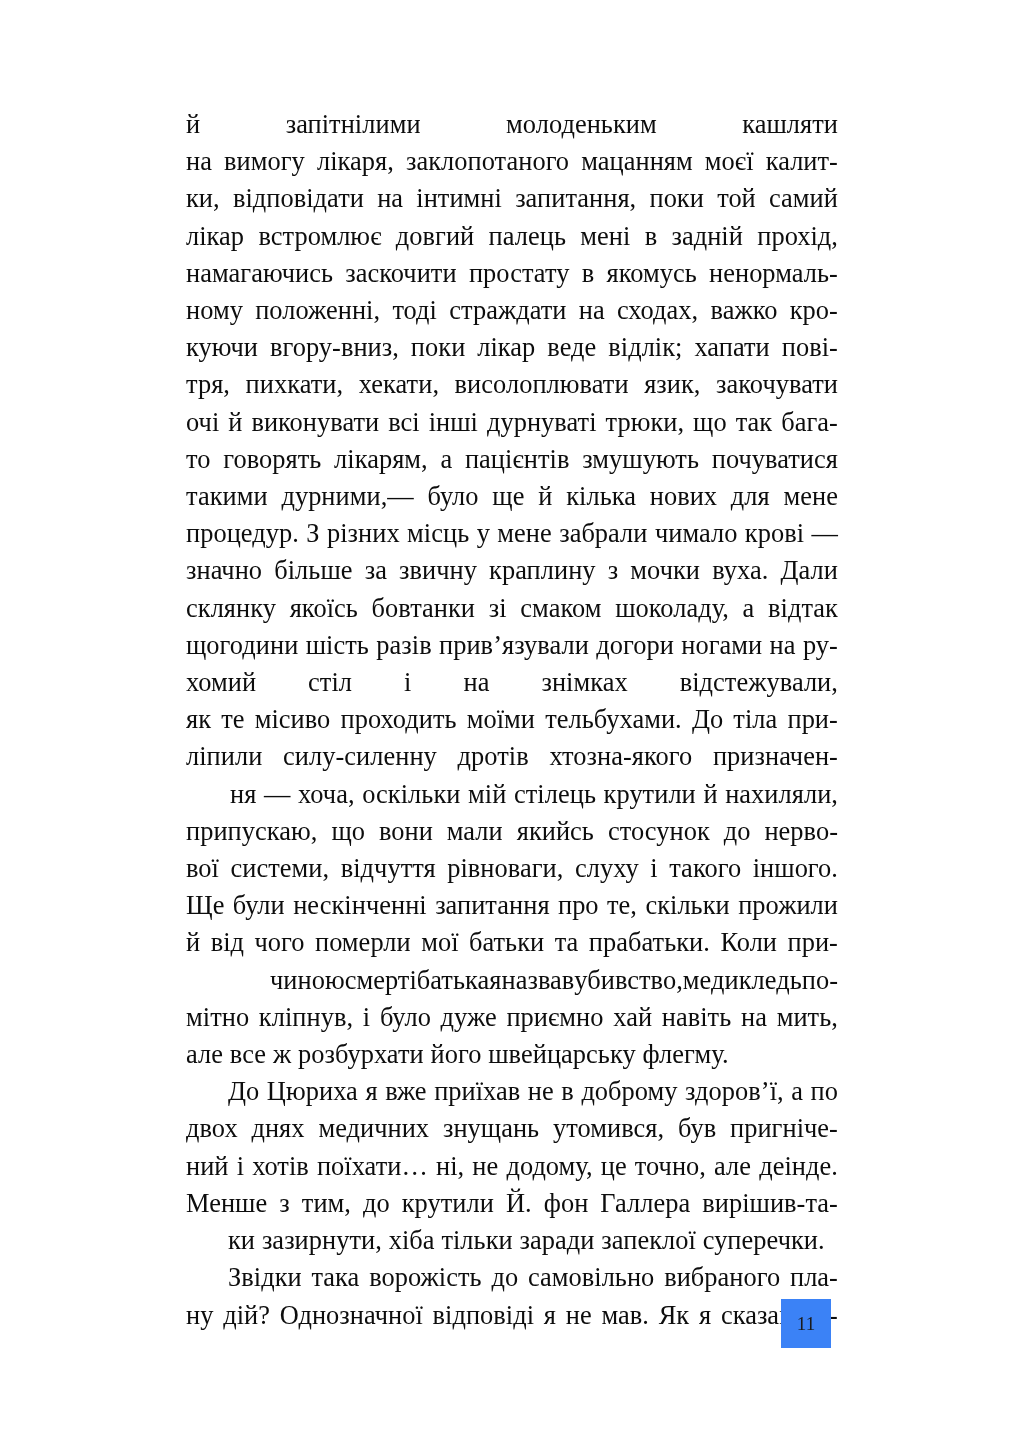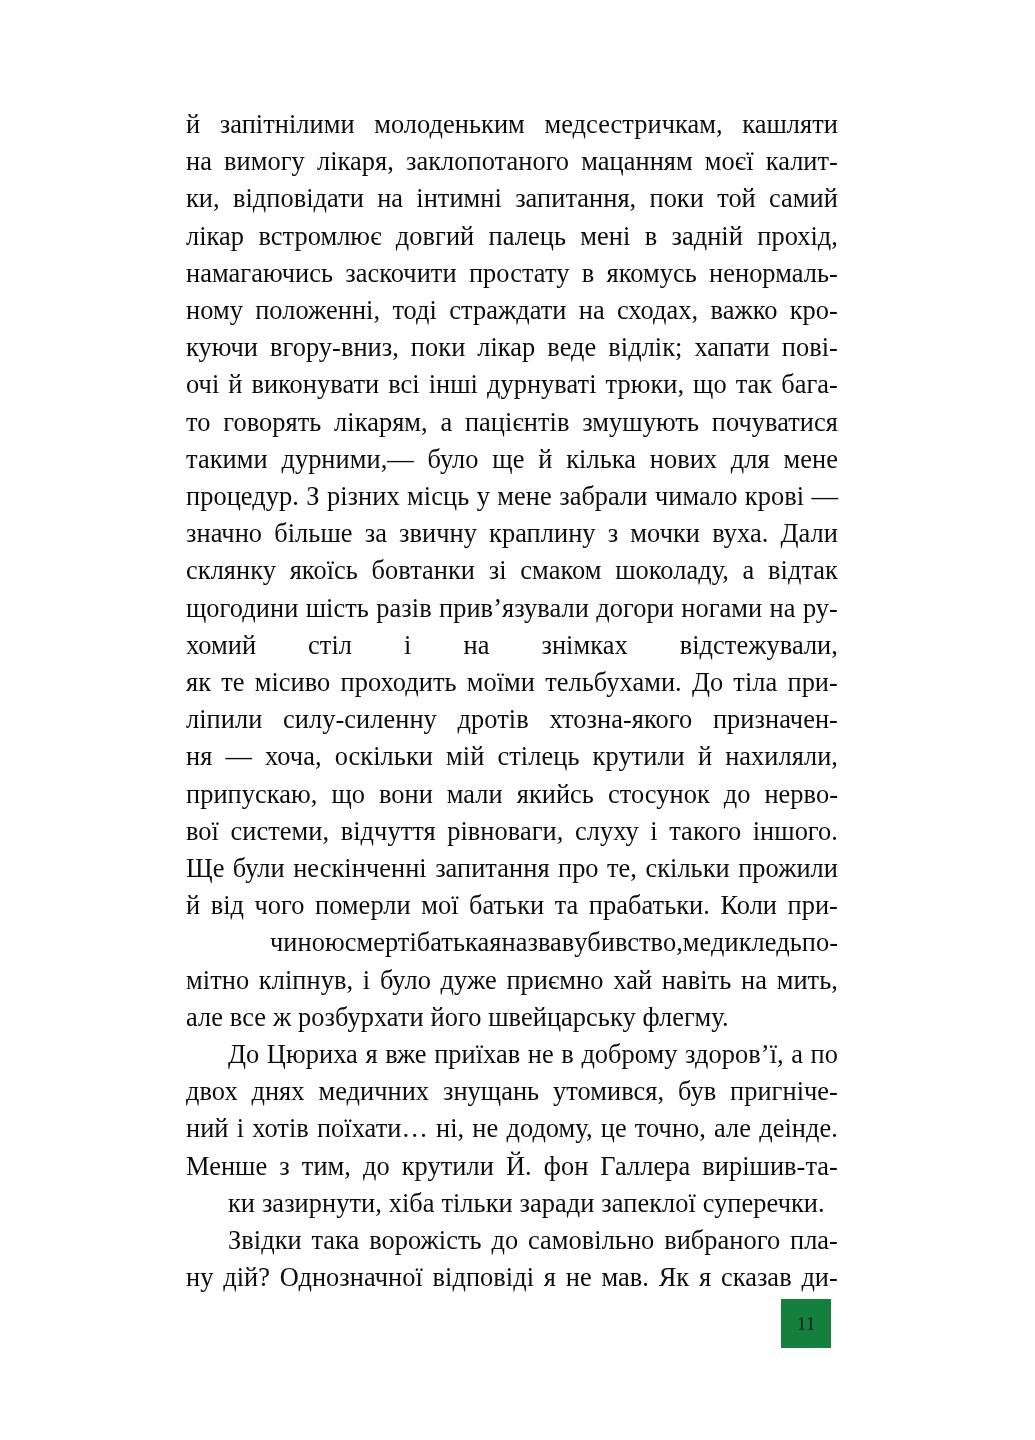--- a/index.html
+++ b/index.html
@@ -69,21 +69,21 @@
   .line.indent {
     text-indent: 42px;
   }
 
   .page-number-box {
     position: absolute;
     left: 781px;
     top: 1299px;
     width: 50px;
     height: 49px;
-    background: #15803d;
+    background: #3b82f6;
     display: flex;
     align-items: center;
     justify-content: center;
   }
 
   .page-number {
     font-size: 19px;
     line-height: 1;
     color: #1a1a1a;
     font-family: "Liberation Serif", "DejaVu Serif", serif;
@@ -94,21 +94,20 @@
 
 <div class="page">
 
   <div class="text-block">
 
     <p class="para">
       <span class="line justify" style="text-indent: 0px;">
           <span>й</span>
           <span>запітнілими</span>
           <span>молоденьким</span>
-          <span>медсестричкам,</span>
           <span>кашляти</span>
         </span>
       <span class="line justify" style="text-indent: 0px;">
           <span>на</span>
           <span>вимогу</span>
           <span>лікаря,</span>
           <span>заклопотаного</span>
           <span>мацанням</span>
           <span>моєї</span>
           <span>калит-</span>
@@ -153,20 +152,28 @@
         </span>
       <span class="line justify" style="text-indent: 0px;">
           <span>куючи</span>
           <span>вгору-вниз,</span>
           <span>поки</span>
           <span>лікар</span>
           <span>веде</span>
           <span>відлік;</span>
           <span>хапати</span>
           <span>пові-</span>
+        </span>
+      <span class="line justify" style="text-indent: 0px;">
+          <span>тря,</span>
+          <span>пихкати,</span>
+          <span>хекати,</span>
+          <span>висолоплювати</span>
+          <span>язик,</span>
+          <span>закочувати</span>
         </span>
       <span class="line justify" style="text-indent: 0px;">
           <span>очі</span>
           <span>й</span>
           <span>виконувати</span>
           <span>всі</span>
           <span>інші</span>
           <span>дурнуваті</span>
           <span>трюки,</span>
           <span>що</span>
@@ -255,21 +262,21 @@
           <span>тіла</span>
           <span>при-</span>
         </span>
       <span class="line justify" style="text-indent: 0px;">
           <span>ліпили</span>
           <span>силу-силенну</span>
           <span>дротів</span>
           <span>хтозна-якого</span>
           <span>призначен-</span>
         </span>
-      <span class="line justify" style="text-indent: 0px;">
+      <span class="line justify" style="text-indent: 0px; margin-left: 44px;">
           <span>ня</span>
           <span>—</span>
           <span>хоча,</span>
           <span>оскільки</span>
           <span>мій</span>
           <span>стілець</span>
           <span>крутили</span>
           <span>й</span>
           <span>нахиляли,</span>
         </span>

